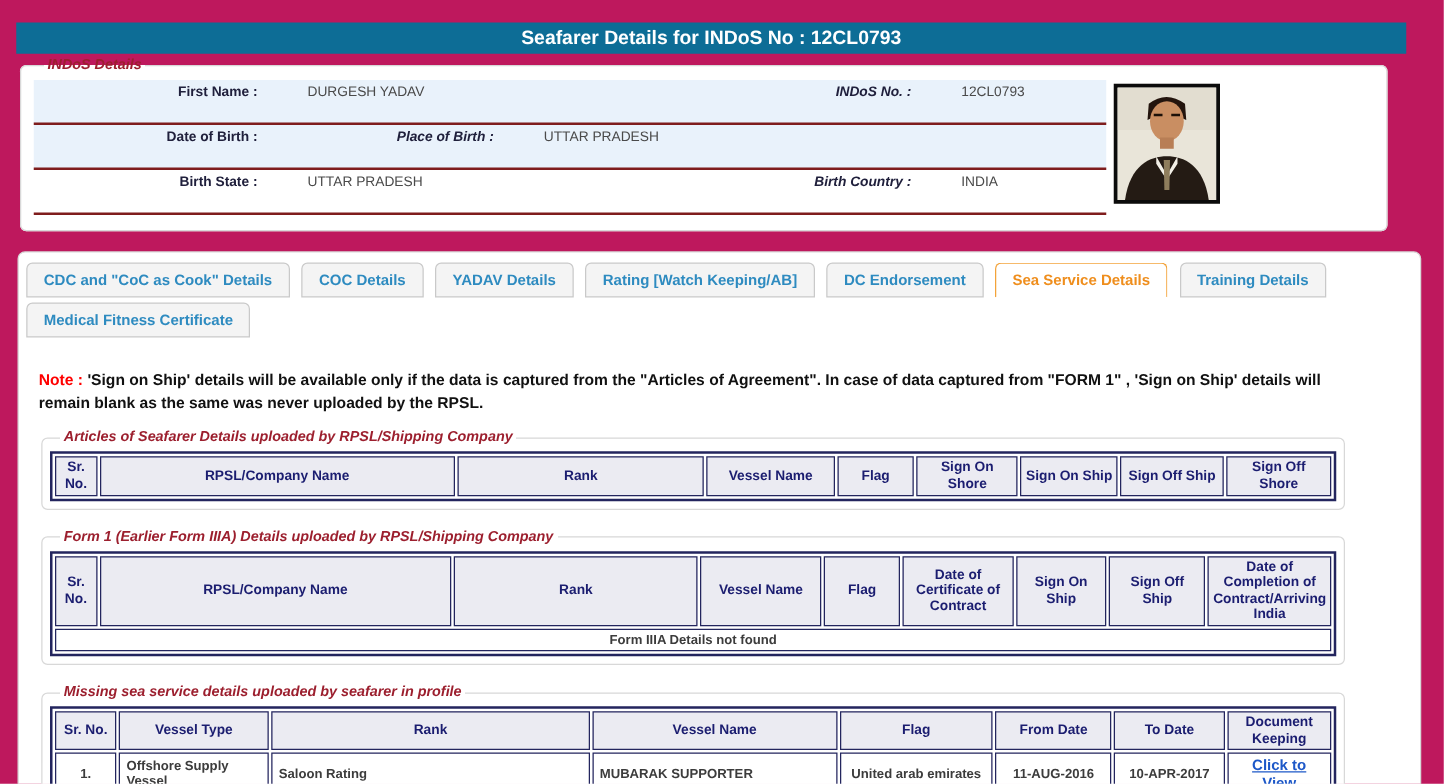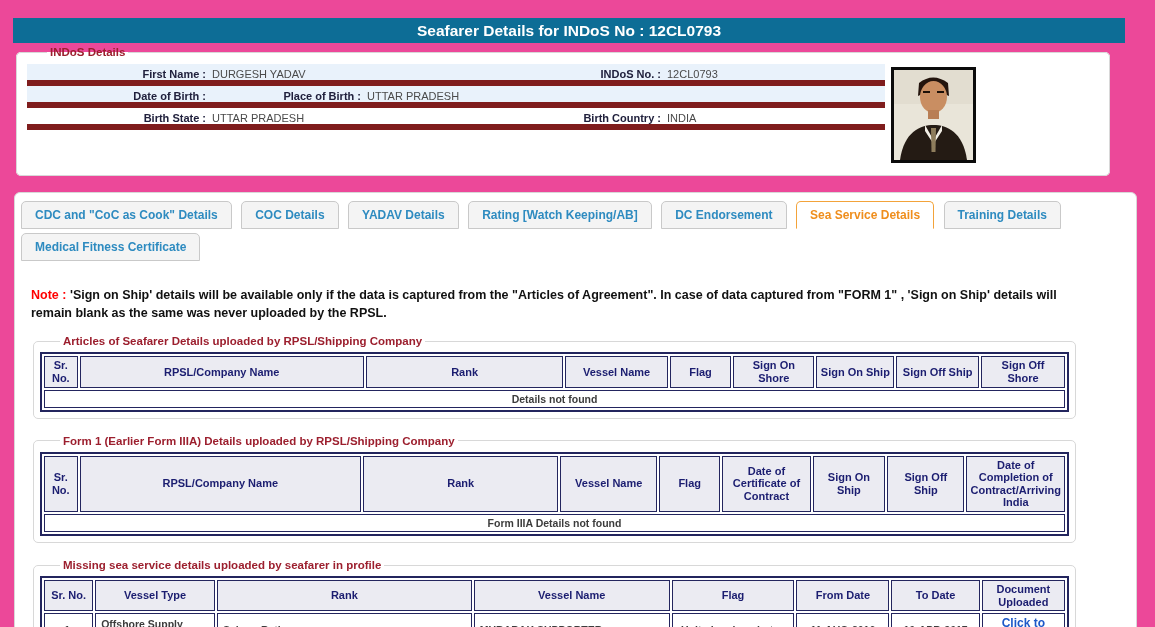--- a/index.html
+++ b/index.html
@@ -1,21 +1,21 @@
 <!DOCTYPE html>
 <html><head>
 <meta charset="utf-8">
 <style>
   * { box-sizing: border-box; margin: 0; padding: 0; }
   body {
     background: #ffffff;
     font-family: "Liberation Sans", "DejaVu Sans", sans-serif;
     width: 1155px;
   }
-  .page { position: relative; width: 1155px; height: 627px; background: #ec4899; overflow: hidden; }
+  .page { position: relative; width: 1155px; height: 627px; background: #be185d; overflow: hidden; }
 
   
   .title-bar {
     margin: 18px 30px 0 13px;
     height: 25px;
     background: #0d6d96;
     color: #fff;
     font-weight: bold;
     font-size: 15.5px;
     text-align: center;
@@ -26,34 +26,35 @@
   fieldset {
     border: 1px solid #d8d8d8;
     border-radius: 5px;
     background: #fff;
   }
   legend {
     color: #9c1f2e;
     font-weight: bold;
     font-size: 11.5px;
     padding: 0 3px;
-    margin-left: 20px;
+    margin-left: 8px;
+    font-style: italic;
   }
 
   
   .indos-fieldset { margin: 3px 45px 0 16px; padding: 6px 8px 12px 10px; }
   .indos-body { display: flex; align-items: flex-start; }
   .detail-rows { width: 858px; }
-  .detail-row { display: flex; height: 22px; line-height: 21px; border-bottom: 6px solid #7f1d1d; font-size: 11px; }
+  .detail-row { display: flex; height: 36px; line-height: 21px; border-bottom: 2px solid #7f1d1d; font-size: 11px; gap: 34px; }
   .detail-row.odd { background: #e9f2fb; }
   .dl { font-weight: bold; color: #20203c; text-align: right; padding-right: 6px; white-space: nowrap; }
   .dv { color: #4a4a4a; white-space: nowrap; }
   .dl.c1 { width: 185px; }
   .dv.c1 { width: 300px; }
-  .dl.c2 { width: 155px; }
+  .dl.c2 { width: 155px; font-style: italic; }
   .dv.c2 { flex: 1; }
   .photo {
     width: 85px; height: 96px;
     border: 3px solid #0b0b0b;
     margin-left: 6px; margin-top: 3px;
     background: #efece4;
     overflow: hidden;
     flex: none;
   }
 
@@ -225,23 +226,20 @@
           <th>Sr. No.</th>
           <th>RPSL/Company Name</th>
           <th>Rank</th>
           <th>Vessel Name</th>
           <th>Flag</th>
           <th>Sign On Shore</th>
           <th>Sign On Ship</th>
           <th>Sign Off Ship</th>
           <th>Sign Off Shore</th>
         </tr>
-        <tr>
-          <td class="empty" colspan="9">Details not found</td>
-        </tr>
       </tbody>
         </table>
     </fieldset>
 
     <fieldset class="tbl-fieldset">
       <legend>Form 1 (Earlier Form IIIA) Details uploaded by RPSL/Shipping Company</legend>
       <table class="data">
         <colgroup>
           <col style="width:34px">
             <col style="width:293px">
@@ -287,21 +285,21 @@
         </colgroup>
         <tbody>
             <tr>
           <th>Sr. No.</th>
           <th>Vessel Type</th>
           <th>Rank</th>
           <th>Vessel Name</th>
           <th>Flag</th>
           <th>From Date</th>
           <th>To Date</th>
-          <th>Document Uploaded</th>
+          <th>Document Keeping</th>
         </tr>
         <tr>
           <td class="center">1.</td>
           <td>Offshore Supply Vessel</td>
           <td>Saloon Rating</td>
           <td>MUBARAK SUPPORTER</td>
           <td class="center">United arab emirates</td>
           <td class="center">11-AUG-2016</td>
           <td class="center">10-APR-2017</td>
           <td>

